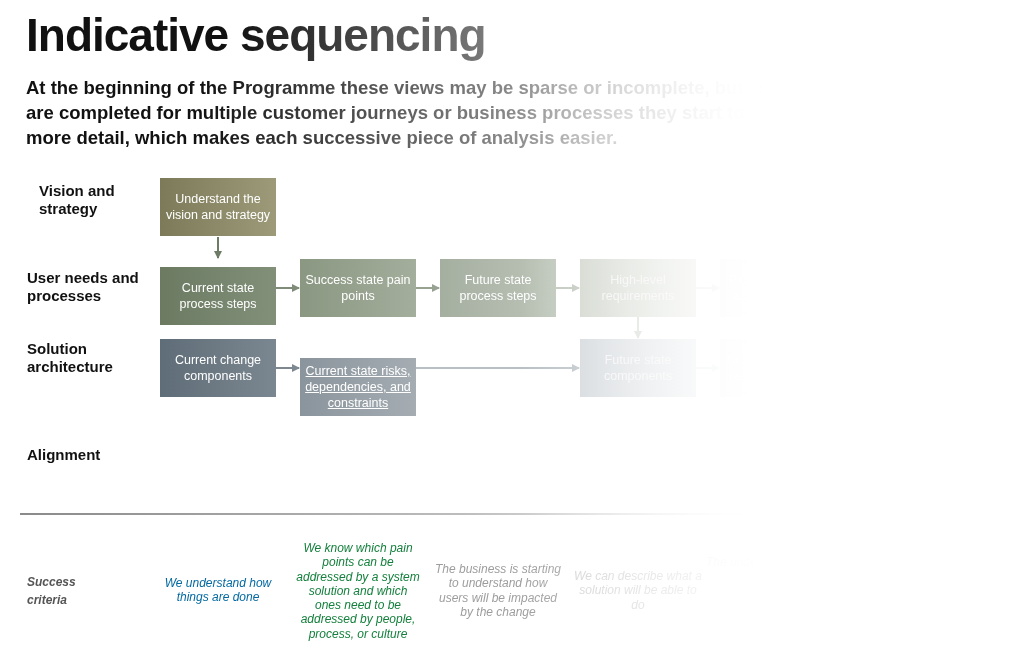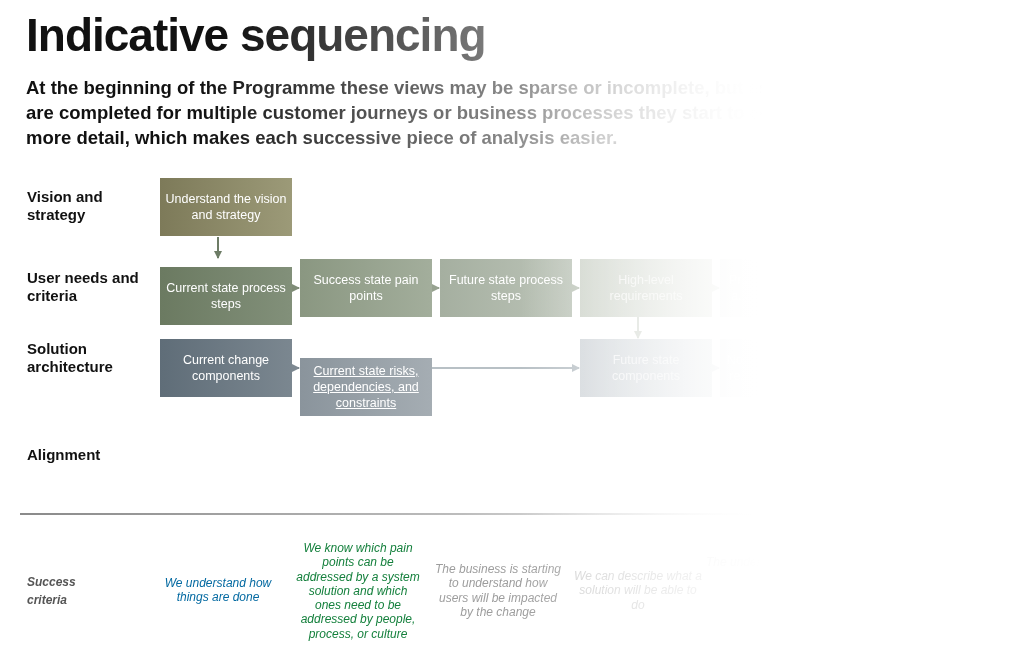--- a/index.html
+++ b/index.html
@@ -1,21 +1,21 @@
 <!DOCTYPE html>
 <html><head>
 <meta charset="utf-8">
 <style>
   html, body { margin: 0; padding: 0; background: #ffffff; }
   body { width: 1024px; height: 659px; position: relative; overflow: hidden; font-family: "Liberation Sans", sans-serif; }
   .title { position: absolute; left: 26px; top: 8px; font-size: 46px; font-weight: 700; letter-spacing: -1px; color: #111; margin: 0; white-space: nowrap; }
   .intro { position: absolute; left: 26px; top: 75px; width: 1000px; font-size: 18.5px; font-weight: 700; line-height: 25px; color: #111; margin: 0; }
   .intro span { display: block; white-space: nowrap; }
   .rowlabel { position: absolute; left: 27px; font-size: 15px; font-weight: 700; line-height: 18px; color: #111; }
-  .box { position: absolute; width: 132px; height: 58px; display: flex; align-items: center; justify-content: center; text-align: center; color: #ffffff; font-size: 12.5px; line-height: 16px; box-sizing: border-box; padding: 2px 4px; }
+  .box { position: absolute; width: 116px; height: 58px; display: flex; align-items: center; justify-content: center; text-align: center; color: #ffffff; font-size: 12.5px; line-height: 16px; box-sizing: border-box; padding: 2px 4px; }
   .box-vision { left: 160px; top: 178px; background: linear-gradient(90deg, #7d7a59, #9c9a78); }
   .b-u1 { left: 160px; top: 267px; background: linear-gradient(90deg, #6b7a61, #82907a); }
   .b-u2 { left: 300px; top: 259px; background: linear-gradient(90deg, #8a9781, #a3ae9c); }
   .b-u3 { left: 440px; top: 259px; background: linear-gradient(90deg, #a5afa0, #bcc4b8); }
   .b-u4 { left: 580px; top: 259px; background: linear-gradient(90deg, #ccd2c8, #e6e9e3); color: #f3f4f1; }
   .b-u5 { left: 720px; top: 259px; width: 40px; background: linear-gradient(90deg, #f2f3f1, #ffffff); color: #ffffff; overflow: hidden; }
   .b-s1 { left: 160px; top: 339px; background: linear-gradient(90deg, #5f6d78, #7b8790); }
   .b-s2 { left: 300px; top: 358px; background: linear-gradient(90deg, #8a949c, #a5adb3); text-decoration: underline; }
   .b-s4 { left: 580px; top: 339px; background: linear-gradient(90deg, #cfd4d8, #e7eaec); color: #f3f4f5; }
   .b-s5 { left: 720px; top: 339px; width: 40px; background: linear-gradient(90deg, #f2f3f4, #ffffff); color: #ffffff; overflow: hidden; }
@@ -38,22 +38,22 @@
 <h1 class="title">Indicative sequencing</h1>
 <div class="tfade"></div>
 
 <div class="intro">
   <span>At the beginning of the Programme these views may be sparse or incomplete, but as they</span>
   <span>are completed for multiple customer journeys or business processes they start to contain</span>
   <span>more detail, which makes each successive piece of analysis easier.</span>
 </div>
 <div class="pfade"></div>
 
-<div class="rowlabel" style="top:188px;width:100px;">Vision and strategy</div>
-<div class="rowlabel" style="top:269px;width:120px;">User needs and criteria</div>
+<div class="rowlabel" style="top:182px;width:100px;margin-left:12px;">Vision and strategy</div>
+<div class="rowlabel" style="top:269px;width:120px;">User needs and processes</div>
 <div class="rowlabel" style="top:340px;width:110px;">Solution architecture</div>
 <div class="rowlabel" style="top:446px;">Alignment</div>
 
 <svg class="arrows" width="1024" height="659">
   <defs>
     <marker id="ah" markerWidth="8" markerHeight="8" refX="7" refY="4" orient="auto" markerUnits="userSpaceOnUse">
       <path d="M0,0 L8,4 L0,8 z" fill="context-stroke"></path>
     </marker>
   </defs>
   <line x1="218" y1="237" x2="218" y2="258" stroke="#6d7c66" stroke-width="2" marker-end="url(#ah)"></line>

